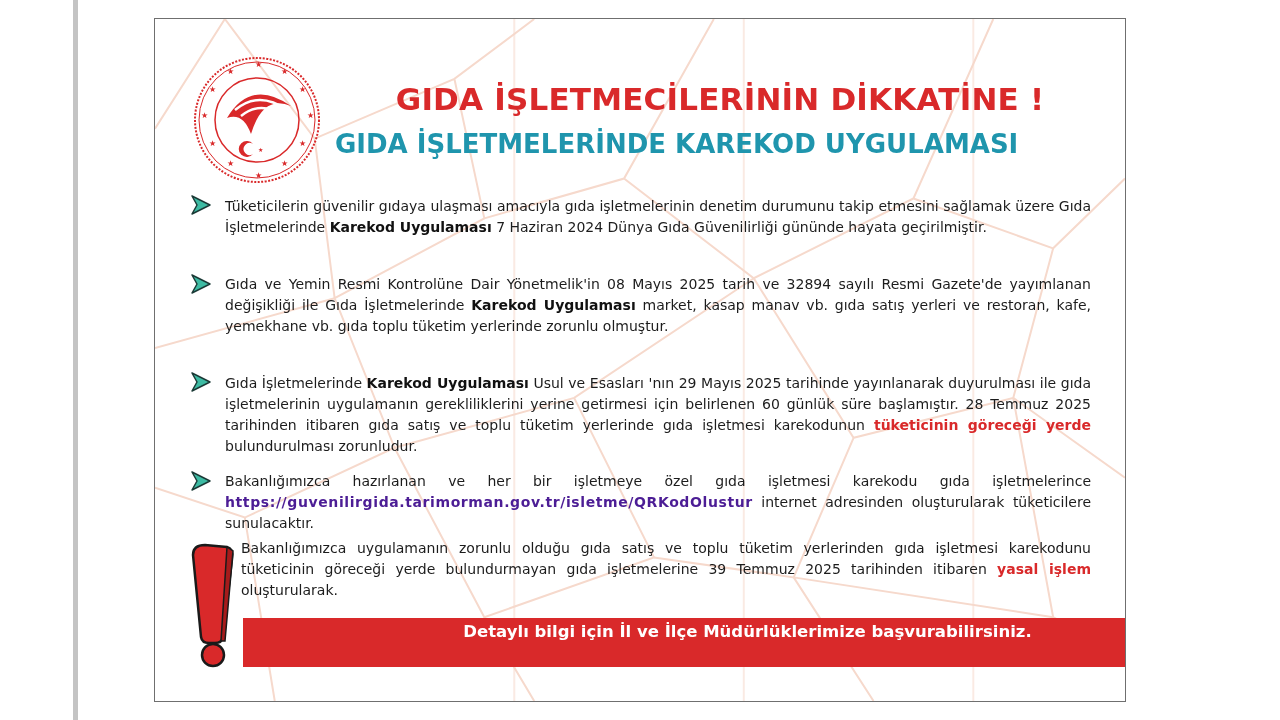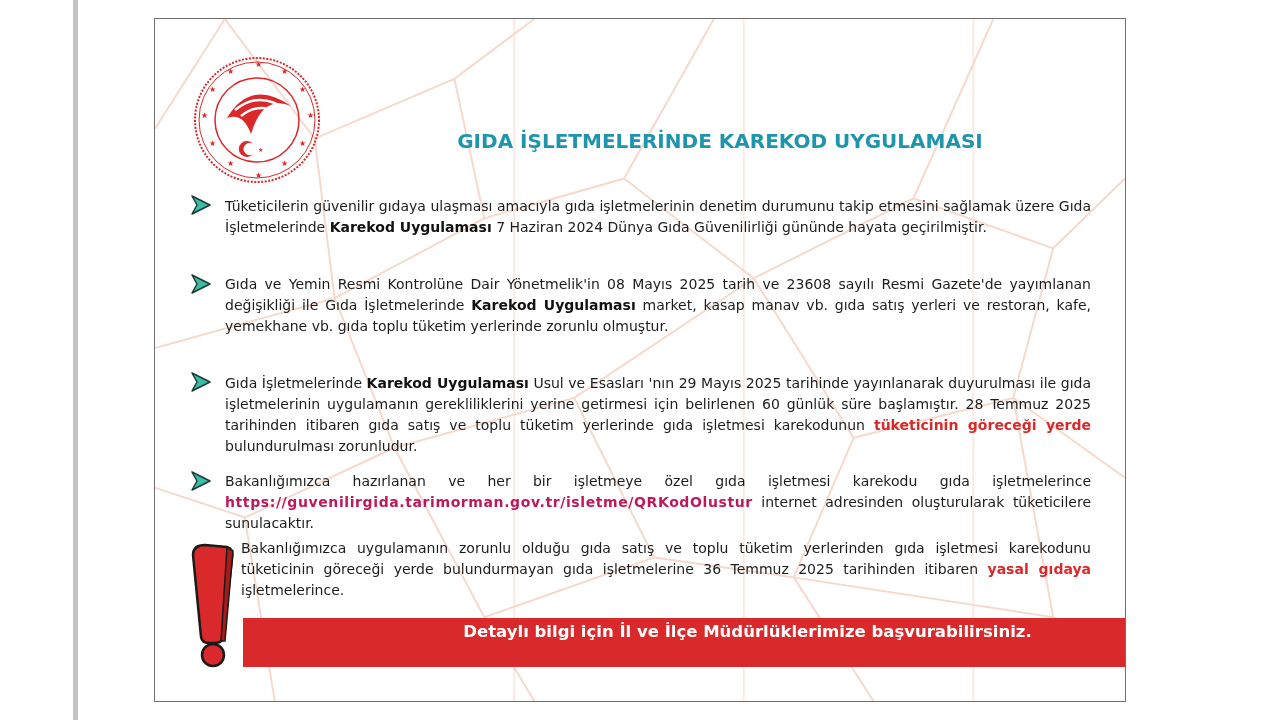--- a/index.html
+++ b/index.html
@@ -15,30 +15,30 @@
     position:absolute; left:154px; top:18px; width:972px; height:684px;
     border:1px solid #6f6f6f; box-sizing:border-box; background:#ffffff; overflow:hidden;
   }
   .pattern { position:absolute; left:0; top:0; width:100%; height:100%; }
   .logo { position:absolute; left:36px; top:35px; width:132px; height:132px; }
   .title {
     position:absolute; left:180px; top:62px; width:770px; text-align:center;
     color:#d9292a; font-weight:bold; font-size:31px; letter-spacing:0.2px; white-space:nowrap;
   }
   .subtitle {
-    position:absolute; left:180px; top:110px; width:770px; text-align:center;
-    color:#1f95ad; font-weight:bold; font-size:20px; white-space:nowrap;
+    position:absolute; left:180px; top:110px; width:770px; 
+    color:#1f95ad; font-weight:bold; font-size:26px; white-space:nowrap;
   }
   .para {
     position:absolute; left:70px; width:866px; font-size:14px; line-height:21px;
     color:#1c1c1c; text-align:justify; text-align-last:left;
   }
   .para b { color:#111; }
   .para .red { color:#d9292a; font-weight:bold; }
-  .para .url { color:#be185d; font-weight:bold; letter-spacing:0.6px; }
+  .para .url { color:#4c1d95; font-weight:bold; letter-spacing:0.6px; }
   .bullet { position:absolute; left:34px; width:24px; height:24px; }
   .p1 { top:177px; } .b1 { top:174px; }
   .p2 { top:255px; } .b2 { top:253px; }
   .p3 { top:354px; } .b3 { top:351px; }
   .p4 { top:452px; } .b4 { top:450px; }
   .p5 { left:86px; width:850px; top:519px; }
   .excl { position:absolute; left:32px; top:522px; width:50px; height:128px; }
   .banner {
     position:absolute; left:88px; top:599px; width:1009px; height:49px;
     background:#d9292a; color:#ffffff; text-align:center; font-weight:bold;
@@ -81,34 +81,35 @@
         <text x="18" y="38">★</text>
         <text x="36" y="20">★</text>
     </g>
     <path d="M36 64 Q60 24 100 52 Q72 40 60 80 Q52 58 36 64 Z" fill="#d9292a"></path>
     <path d="M44 56 Q68 36 96 56" fill="none" stroke="#ffffff" stroke-width="2.5"></path>
     <path d="M50 62 Q70 46 92 62" fill="none" stroke="#ffffff" stroke-width="2.5"></path>
     <path d="M62 90 a8 8 0 1 0 0 10 a6 6 0 1 1 0 -10 Z" fill="#d9292a"></path>
     <text x="67" y="98" fill="#d9292a" font-size="6">★</text>
   </svg>
 
+  <div class="title">GIDA İŞLETMECİLERİNİN DİKKATİNE !</div>
   <div class="subtitle">GIDA İŞLETMELERİNDE KAREKOD UYGULAMASI</div>
 
   <svg class="bullet b1" viewBox="0 0 24 24">
     <path d="M3 3 L21 12 L3 21 L8 12 Z" fill="#3dbba3" stroke="#1b3a36" stroke-width="1.5" stroke-linejoin="round"></path>
   </svg>
   <div class="para p1">
     <span>Tüketicilerin güvenilir gıdaya ulaşması amacıyla gıda işletmelerinin denetim durumunu takip etmesini sağlamak üzere Gıda İşletmelerinde </span><b>Karekod Uygulaması</b><span> 7 Haziran 2024 Dünya Gıda Güvenilirliği gününde hayata geçirilmiştir.</span>
   </div>
 
   <svg class="bullet b2" viewBox="0 0 24 24">
     <path d="M3 3 L21 12 L3 21 L8 12 Z" fill="#3dbba3" stroke="#1b3a36" stroke-width="1.5" stroke-linejoin="round"></path>
   </svg>
   <div class="para p2">
-    <span>Gıda ve Yemin Resmi Kontrolüne Dair Yönetmelik'in 08 Mayıs 2025 tarih ve 23608 sayılı Resmi Gazete'de yayımlanan değişikliği ile Gıda İşletmelerinde </span><b>Karekod Uygulaması</b><span> market, kasap manav vb. gıda satış yerleri ve restoran, kafe, yemekhane vb. gıda toplu tüketim yerlerinde zorunlu olmuştur.</span>
+    <span>Gıda ve Yemin Resmi Kontrolüne Dair Yönetmelik'in 08 Mayıs 2025 tarih ve 32894 sayılı Resmi Gazete'de yayımlanan değişikliği ile Gıda İşletmelerinde </span><b>Karekod Uygulaması</b><span> market, kasap manav vb. gıda satış yerleri ve restoran, kafe, yemekhane vb. gıda toplu tüketim yerlerinde zorunlu olmuştur.</span>
   </div>
 
   <svg class="bullet b3" viewBox="0 0 24 24">
     <path d="M3 3 L21 12 L3 21 L8 12 Z" fill="#3dbba3" stroke="#1b3a36" stroke-width="1.5" stroke-linejoin="round"></path>
   </svg>
   <div class="para p3">
     <span>Gıda İşletmelerinde </span><b>Karekod Uygulaması</b><span> Usul ve Esasları 'nın 29 Mayıs 2025 tarihinde yayınlanarak duyurulması ile gıda işletmelerinin uygulamanın gerekliliklerini yerine getirmesi için belirlenen 60 günlük süre başlamıştır. 28 Temmuz 2025 tarihinden itibaren gıda satış ve toplu tüketim yerlerinde gıda işletmesi karekodunun </span><span class="red">tüketicinin göreceği yerde</span><span> bulundurulması zorunludur.</span>
   </div>
 
   <svg class="bullet b4" viewBox="0 0 24 24">
@@ -117,19 +118,19 @@
   <div class="para p4">
     <span>Bakanlığımızca hazırlanan ve her bir işletmeye özel gıda işletmesi karekodu gıda işletmelerince </span><span class="url">https://guvenilirgida.tarimorman.gov.tr/isletme/QRKodOlustur</span><span> internet adresinden oluşturularak tüketicilere sunulacaktır.</span>
   </div>
 
   <svg class="excl" viewBox="0 0 50 128">
     <path d="M6 14 Q6 4 18 4 L40 6 Q47 8 45 18 L36 96 Q35 102 28 102 L22 102 Q15 102 14 96 Z" fill="#d9292a" stroke="#1a1a1a" stroke-width="2.5" stroke-linejoin="round"></path>
     <path d="M40 6 L46 10 L38 100 L34 100 Z" fill="#a61b1b" stroke="#1a1a1a" stroke-width="1.5"></path>
     <ellipse cx="26" cy="114" rx="11" ry="11" fill="#d9292a" stroke="#1a1a1a" stroke-width="2.5"></ellipse>
   </svg>
   <div class="para p5">
-    <span>Bakanlığımızca uygulamanın zorunlu olduğu gıda satış ve toplu tüketim yerlerinden gıda işletmesi karekodunu tüketicinin göreceği yerde bulundurmayan gıda işletmelerine 36 Temmuz 2025 tarihinden itibaren </span><span class="red">yasal gıdaya</span><span> işletmelerince.</span>
+    <span>Bakanlığımızca uygulamanın zorunlu olduğu gıda satış ve toplu tüketim yerlerinden gıda işletmesi karekodunu tüketicinin göreceği yerde bulundurmayan gıda işletmelerine 39 Temmuz 2025 tarihinden itibaren </span><span class="red">yasal işlem</span><span> oluşturularak.</span>
   </div>
 
   <div class="banner">
     <div>Detaylı bilgi için İl ve İlçe Müdürlüklerimize başvurabilirsiniz.</div>
   </div>
 </div>
 
 </body></html>

